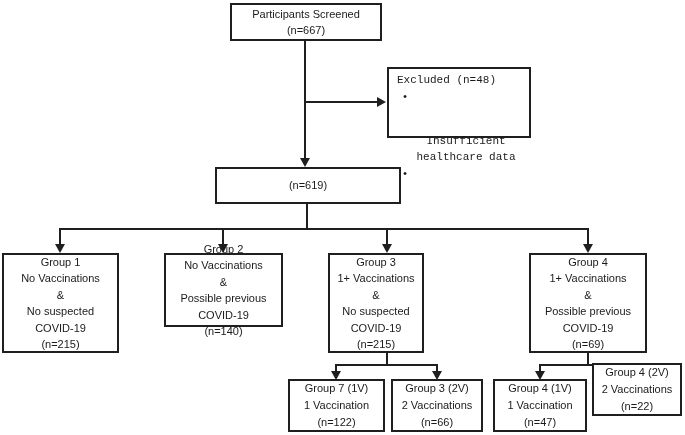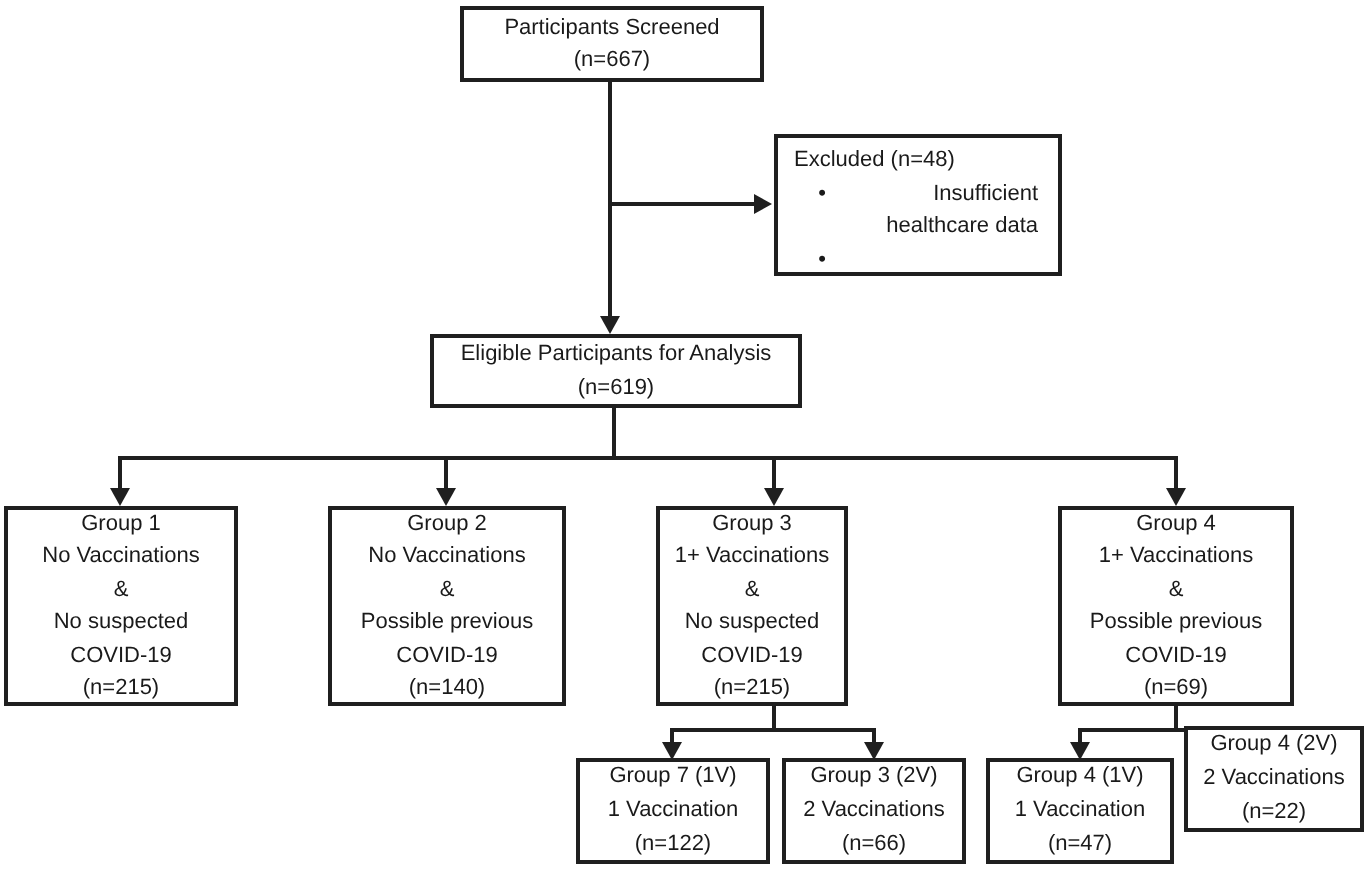--- a/index.html
+++ b/index.html
@@ -7,25 +7,25 @@
     position:relative;width:685px;height:435px;background:#ffffff;
     font-family:"Liberation Sans",sans-serif;color:#1a1a1a;font-size:11px;
     overflow:hidden;
   }
   .box{
     position:absolute;box-sizing:border-box;border:2px solid #1f1f1f;background:#ffffff;
     display:flex;flex-direction:column;justify-content:center;
     text-align:center;line-height:16.5px;
   }
   .bt{font-weight:normal;}
-  .excluded-box{align-items:flex-start;justify-content:flex-start;text-align:right;
-    padding:3px 6px 18px 8px;line-height:16.5px;}
+  .excluded-box{align-items:flex-start;justify-content:flex-start;text-align:center;
+    padding:3px 6px 18px 8px;line-height:16.5px;font-family:Liberation Mono, monospace;}
   .bullet-row{display:flex;align-items:flex-start;}
   .bullet-marker{width:16px;flex:0 0 16px;}
-  .bullet-text{width:106px;}
+  .bullet-text{width:106px;margin-top:44px;}
   .hline,.vline{position:absolute;background:#1f1f1f;}
   .hline{height:2px;}
   .vline{width:2px;}
   .arrow-down{
     position:absolute;width:0;height:0;
     border-left:5px solid transparent;border-right:5px solid transparent;
     border-top:9px solid #1f1f1f;
   }
   .arrow-right{
     position:absolute;width:0;height:0;
@@ -55,21 +55,20 @@
     <div class="bullet-row">
       <span class="bullet-marker">•</span>
       <span class="bullet-text">Insufficient healthcare data</span>
     </div>
     <div class="bullet-row">
       <span class="bullet-marker">•</span>
     </div>
   </div>
 
   <div class="box" style="left:215px;top:167px;width:186px;height:37px">
-    <div>Eligible Participants for Analysis</div>
     <div>(n=619)</div>
   </div>
 
   <div class="vline" style="left:306px;top:204px;height:26px"></div>
   <div class="hline" style="left:59px;top:228px;width:530px"></div>
 
   <div class="vline" style="left:59px;top:228px;height:17px"></div>
   <div class="arrow-down" style="left:55px;top:244px"></div>
   <div class="vline" style="left:222px;top:228px;height:17px"></div>
   <div class="arrow-down" style="left:218px;top:244px"></div>
@@ -80,21 +79,21 @@
 
   <div class="box" style="left:2px;top:253px;width:117px;height:100px">
     <div class="bt">Group 1</div>
     <div>No Vaccinations</div>
     <div>&amp;</div>
     <div>No suspected</div>
     <div>COVID-19</div>
     <div>(n=215)</div>
   </div>
 
-  <div class="box" style="left:164px;top:253px;width:119px;height:100px">
+  <div class="box" style="left:164px;top:253px;width:119px;height:74px">
     <div class="bt">Group 2</div>
     <div>No Vaccinations</div>
     <div>&amp;</div>
     <div>Possible previous</div>
     <div>COVID-19</div>
     <div>(n=140)</div>
   </div>
 
   <div class="box" style="left:328px;top:253px;width:96px;height:100px">
     <div class="bt">Group 3</div>

